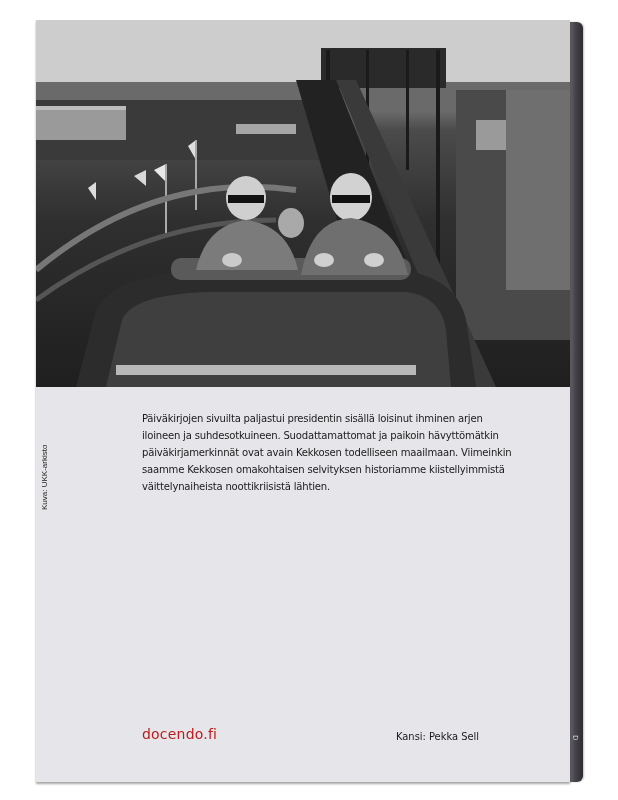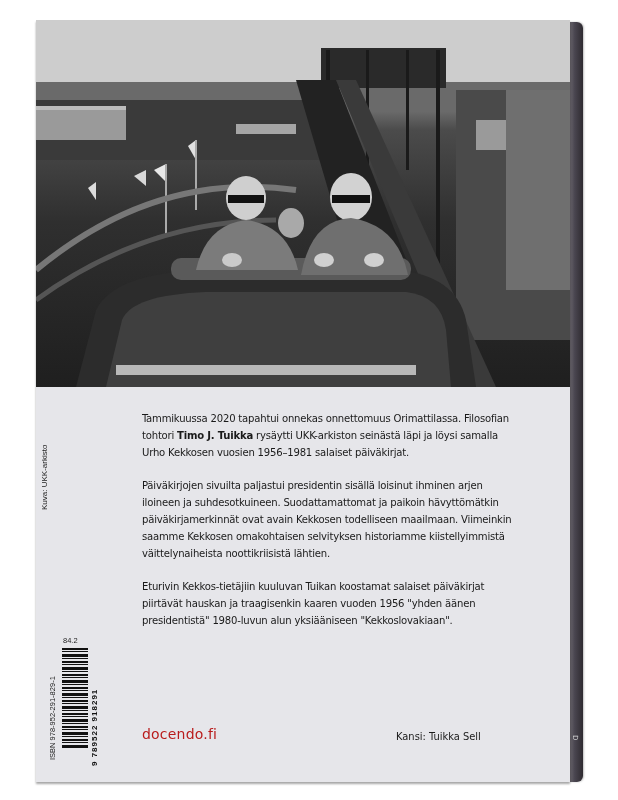--- a/index.html
+++ b/index.html
@@ -137,28 +137,20 @@
 
         <ellipse cx="196" cy="240" rx="10" ry="7" fill="#cacaca"></ellipse>
         <ellipse cx="288" cy="240" rx="10" ry="7" fill="#d0d0d0"></ellipse>
         <ellipse cx="338" cy="240" rx="10" ry="7" fill="#d0d0d0"></ellipse>
       </svg>
     </div>
 
     <div class="photo-credit">Kuva: UKK-arkisto</div>
 
     <div class="blurb">
-      <p><span>Tammikuussa 2020 tapahtui onnekas onnettomuus Orimattilassa. Filosofian tohtori </span><b>Timo J. Tuikka</b><span> rysäytti UKK-arkiston seinästä läpi ja löysi samalla Urho Kekkosen vuosien 1956–1981 salaiset päiväkirjat.</span></p>
       <p>Päiväkirjojen sivuilta paljastui presidentin sisällä loisinut ihminen arjen iloineen ja suhdesotkuineen. Suodattamattomat ja paikoin hävyttömätkin päiväkirjamerkinnät ovat avain Kekkosen todelliseen maailmaan. Viimeinkin saamme Kekkosen omakohtaisen selvityksen historiamme kiistellyimmistä väittelynaiheista noottikriisistä lähtien.</p>
-      <p>Eturivin Kekkos-tietäjiin kuuluvan Tuikan koostamat salaiset päiväkirjat piirtävät hauskan ja traagisenkin kaaren vuoden 1956 "yhden äänen presidentistä" 1980-luvun alun yksiääniseen "Kekkoslovakiaan".</p>
     </div>
 
-    <div class="barcode-wrap">
-      <div class="price">84.2</div>
-      <div class="isbn-text">ISBN 978-952-291-829-1</div>
-      <div class="bars"></div>
-      <div class="bar-digits">9 789522 918291</div>
-    </div>
 
     <div class="publisher">docendo.fi</div>
-    <div class="designer">Kansi: Tuikka Sell</div>
+    <div class="designer">Kansi: Pekka Sell</div>
   </div>
 </div>
 
 </body></html>

